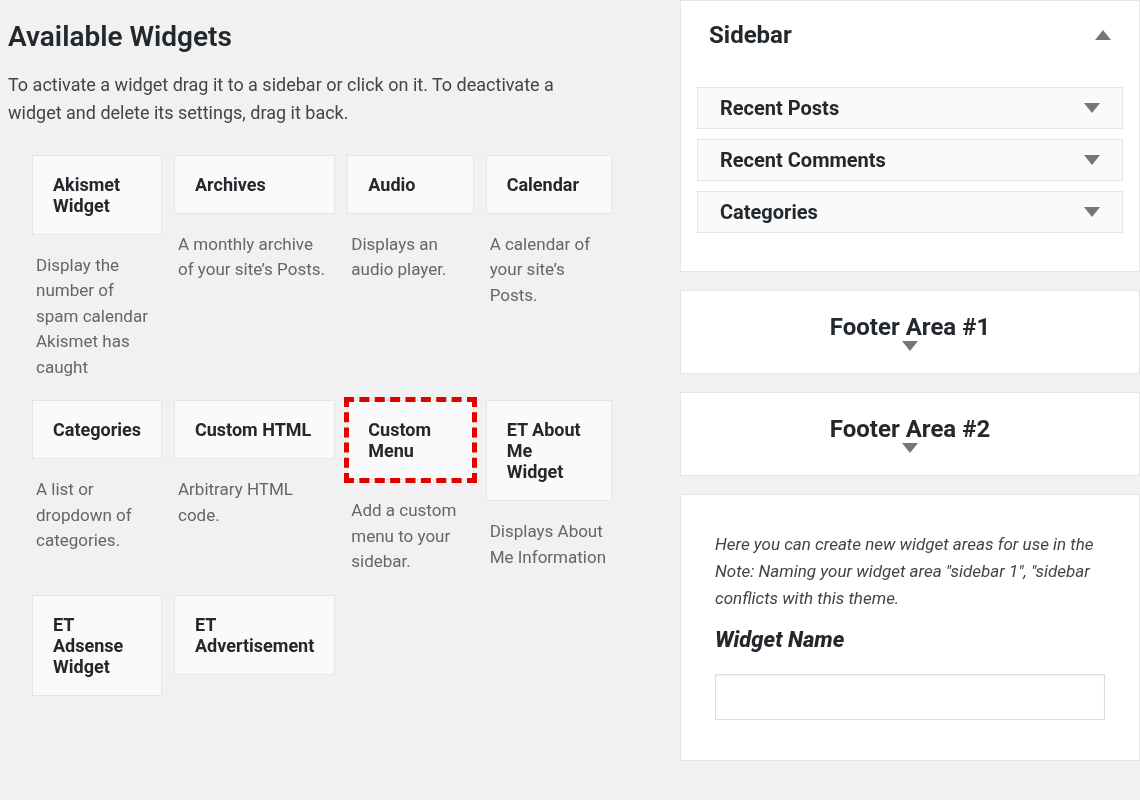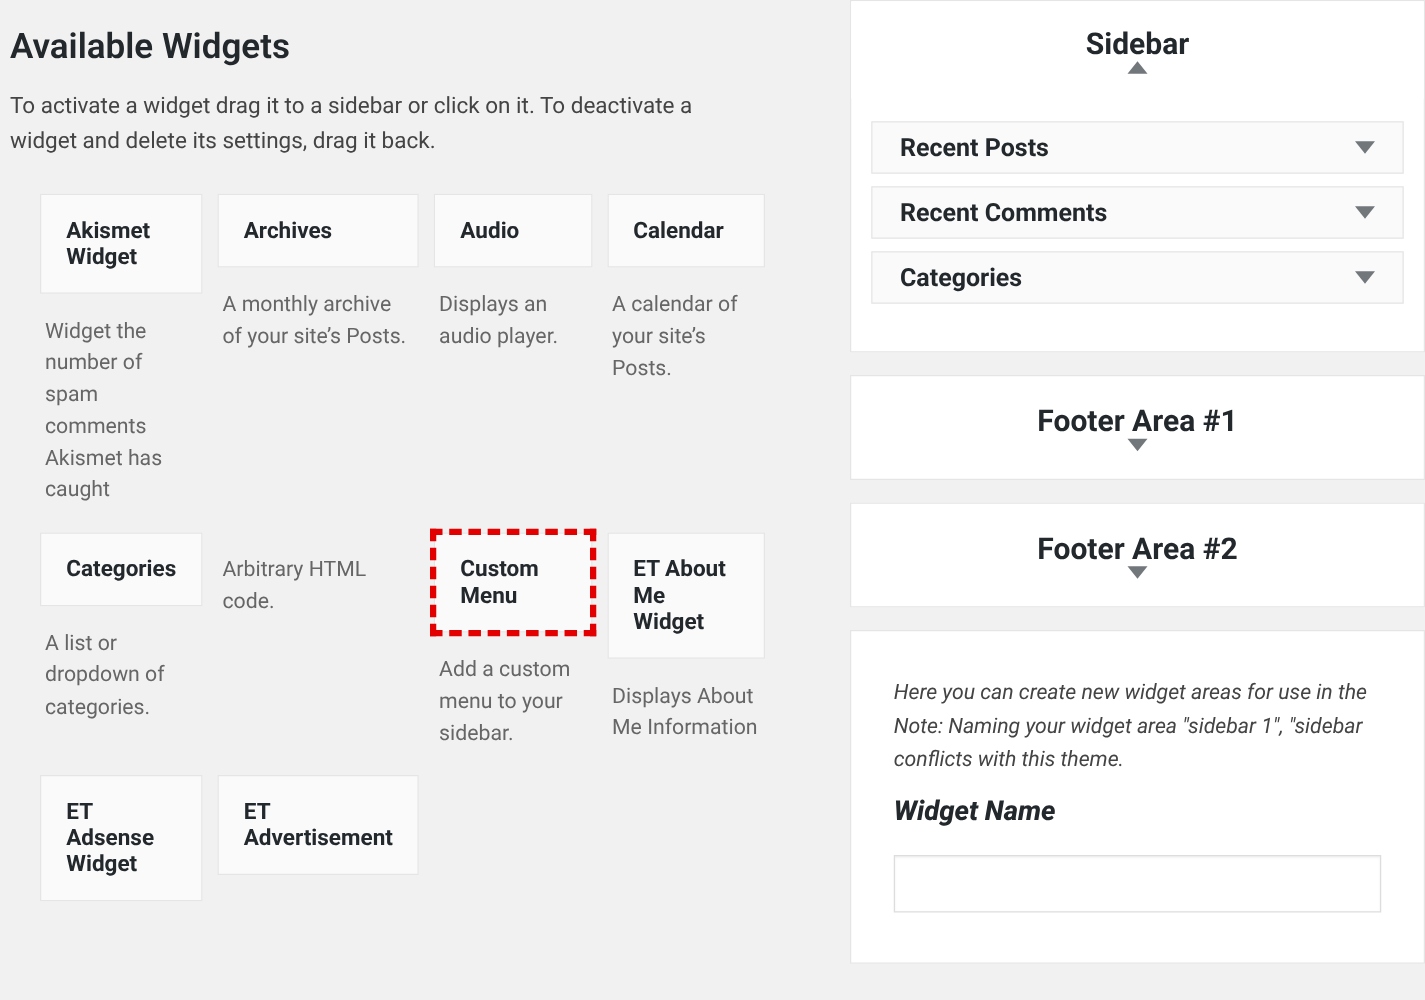--- a/index.html
+++ b/index.html
@@ -72,21 +72,20 @@
       margin-bottom: 18px;
     }
     .area-panel:first-child { border-top: 1px solid #e5e5e5; }
     .area-header {
       display: flex;
       align-items: center;
       justify-content: space-between;
       padding: 20px 28px 20px 28px;
       cursor: pointer;
       background: #fff;
-      flex-direction: column;
     }
     .area-title {
       font-size: 24px;
       font-weight: 700;
     }
     .area-body {
       padding: 8px 16px 20px 16px;
     }
     .sub-widget {
       background: #fafafa;
@@ -154,41 +153,42 @@
 
 <div class="container">
   <div class="left-panel">
     <h2 class="page-title">Available Widgets</h2>
     <p class="page-description">To activate a widget drag it to a sidebar or click on it. To deactivate a widget and delete its settings, drag it back.</p>
 
     <div class="widgets-grid">
 
       <div class="widget-item">
         <div class="widget-card">Akismet Widget</div>
-        <div class="widget-desc">Widget the number of spam comments Akismet has caught</div>
+        <div class="widget-desc">Display the number of spam calendar Akismet has caught</div>
       </div>
       <div class="widget-item">
         <div class="widget-card">Archives</div>
         <div class="widget-desc">A monthly archive of your site’s Posts.</div>
       </div>
 
       <div class="widget-item">
         <div class="widget-card">Audio</div>
         <div class="widget-desc">Displays an audio player.</div>
       </div>
       <div class="widget-item">
         <div class="widget-card">Calendar</div>
         <div class="widget-desc">A calendar of your site’s Posts.</div>
       </div>
 
       <div class="widget-item">
         <div class="widget-card">Categories</div>
         <div class="widget-desc">A list or dropdown of categories.</div>
       </div>
       <div class="widget-item">
+        <div class="widget-card">Custom HTML</div>
         <div class="widget-desc">Arbitrary HTML code.</div>
       </div>
 
       <div class="widget-item">
         <div class="widget-card highlighted">Custom Menu</div>
         <div class="widget-desc">Add a custom menu to your sidebar.</div>
       </div>
       <div class="widget-item">
         <div class="widget-card">ET About Me Widget</div>
         <div class="widget-desc">Displays About Me Information</div>

